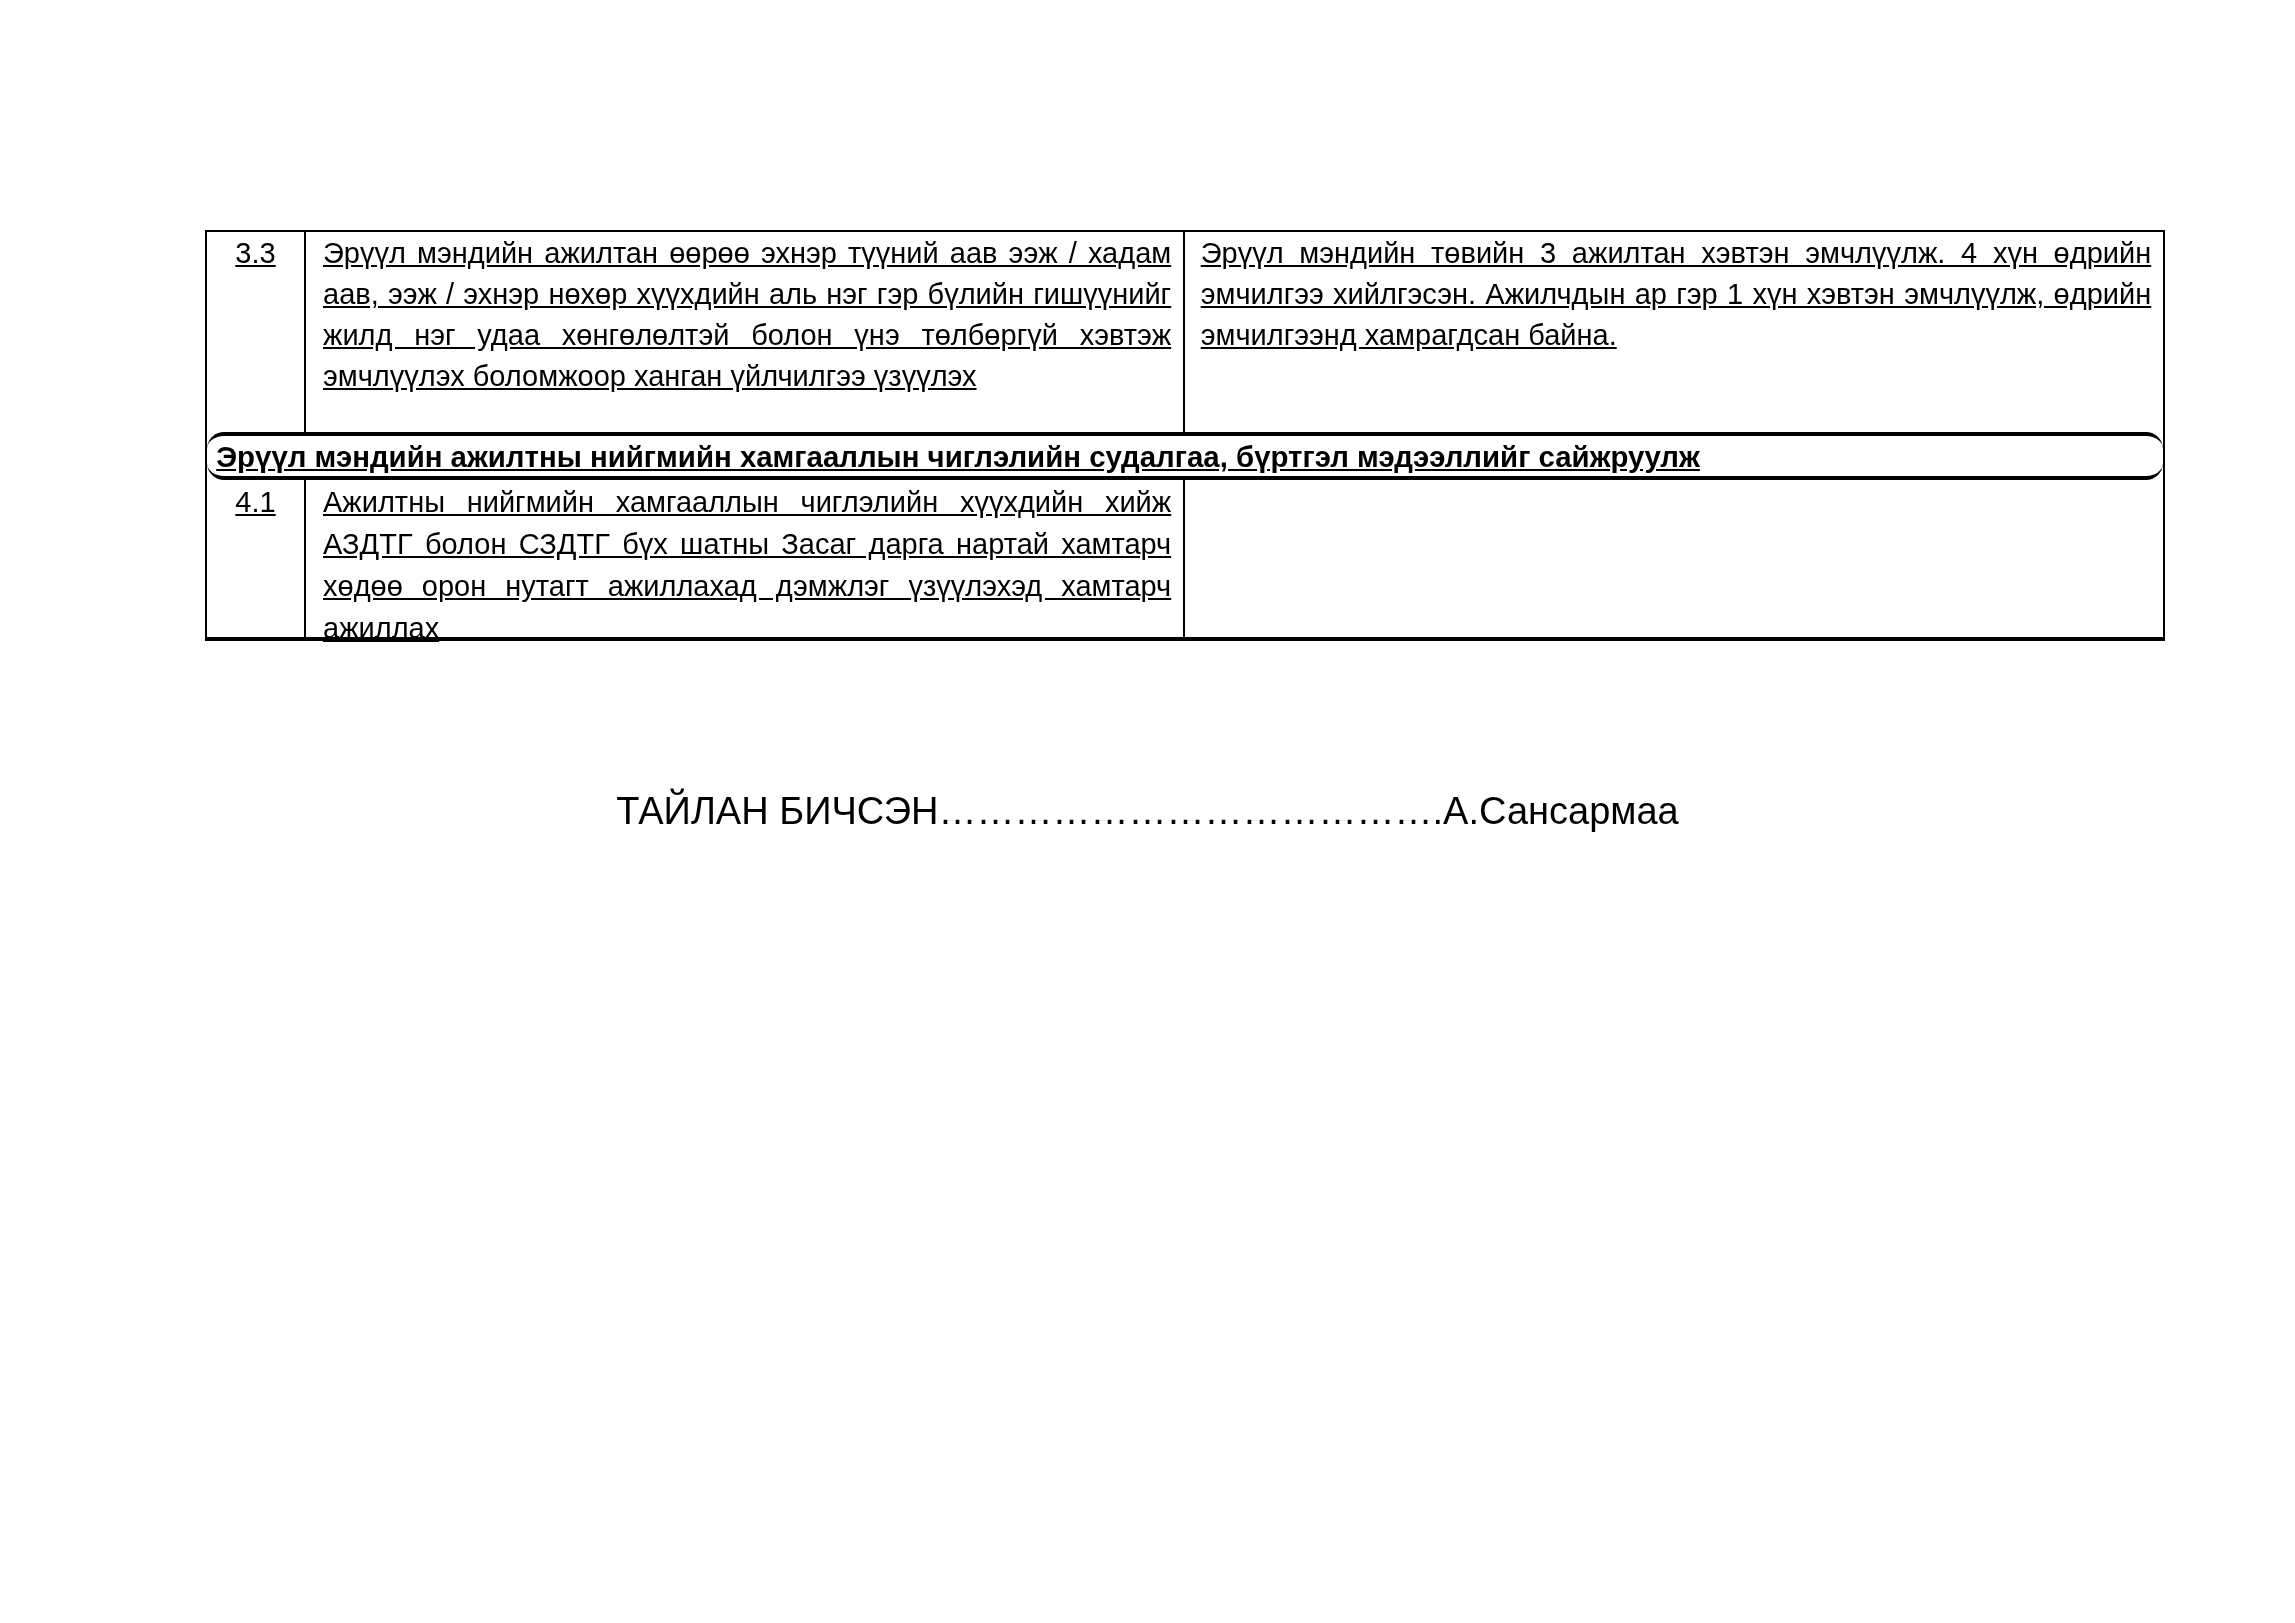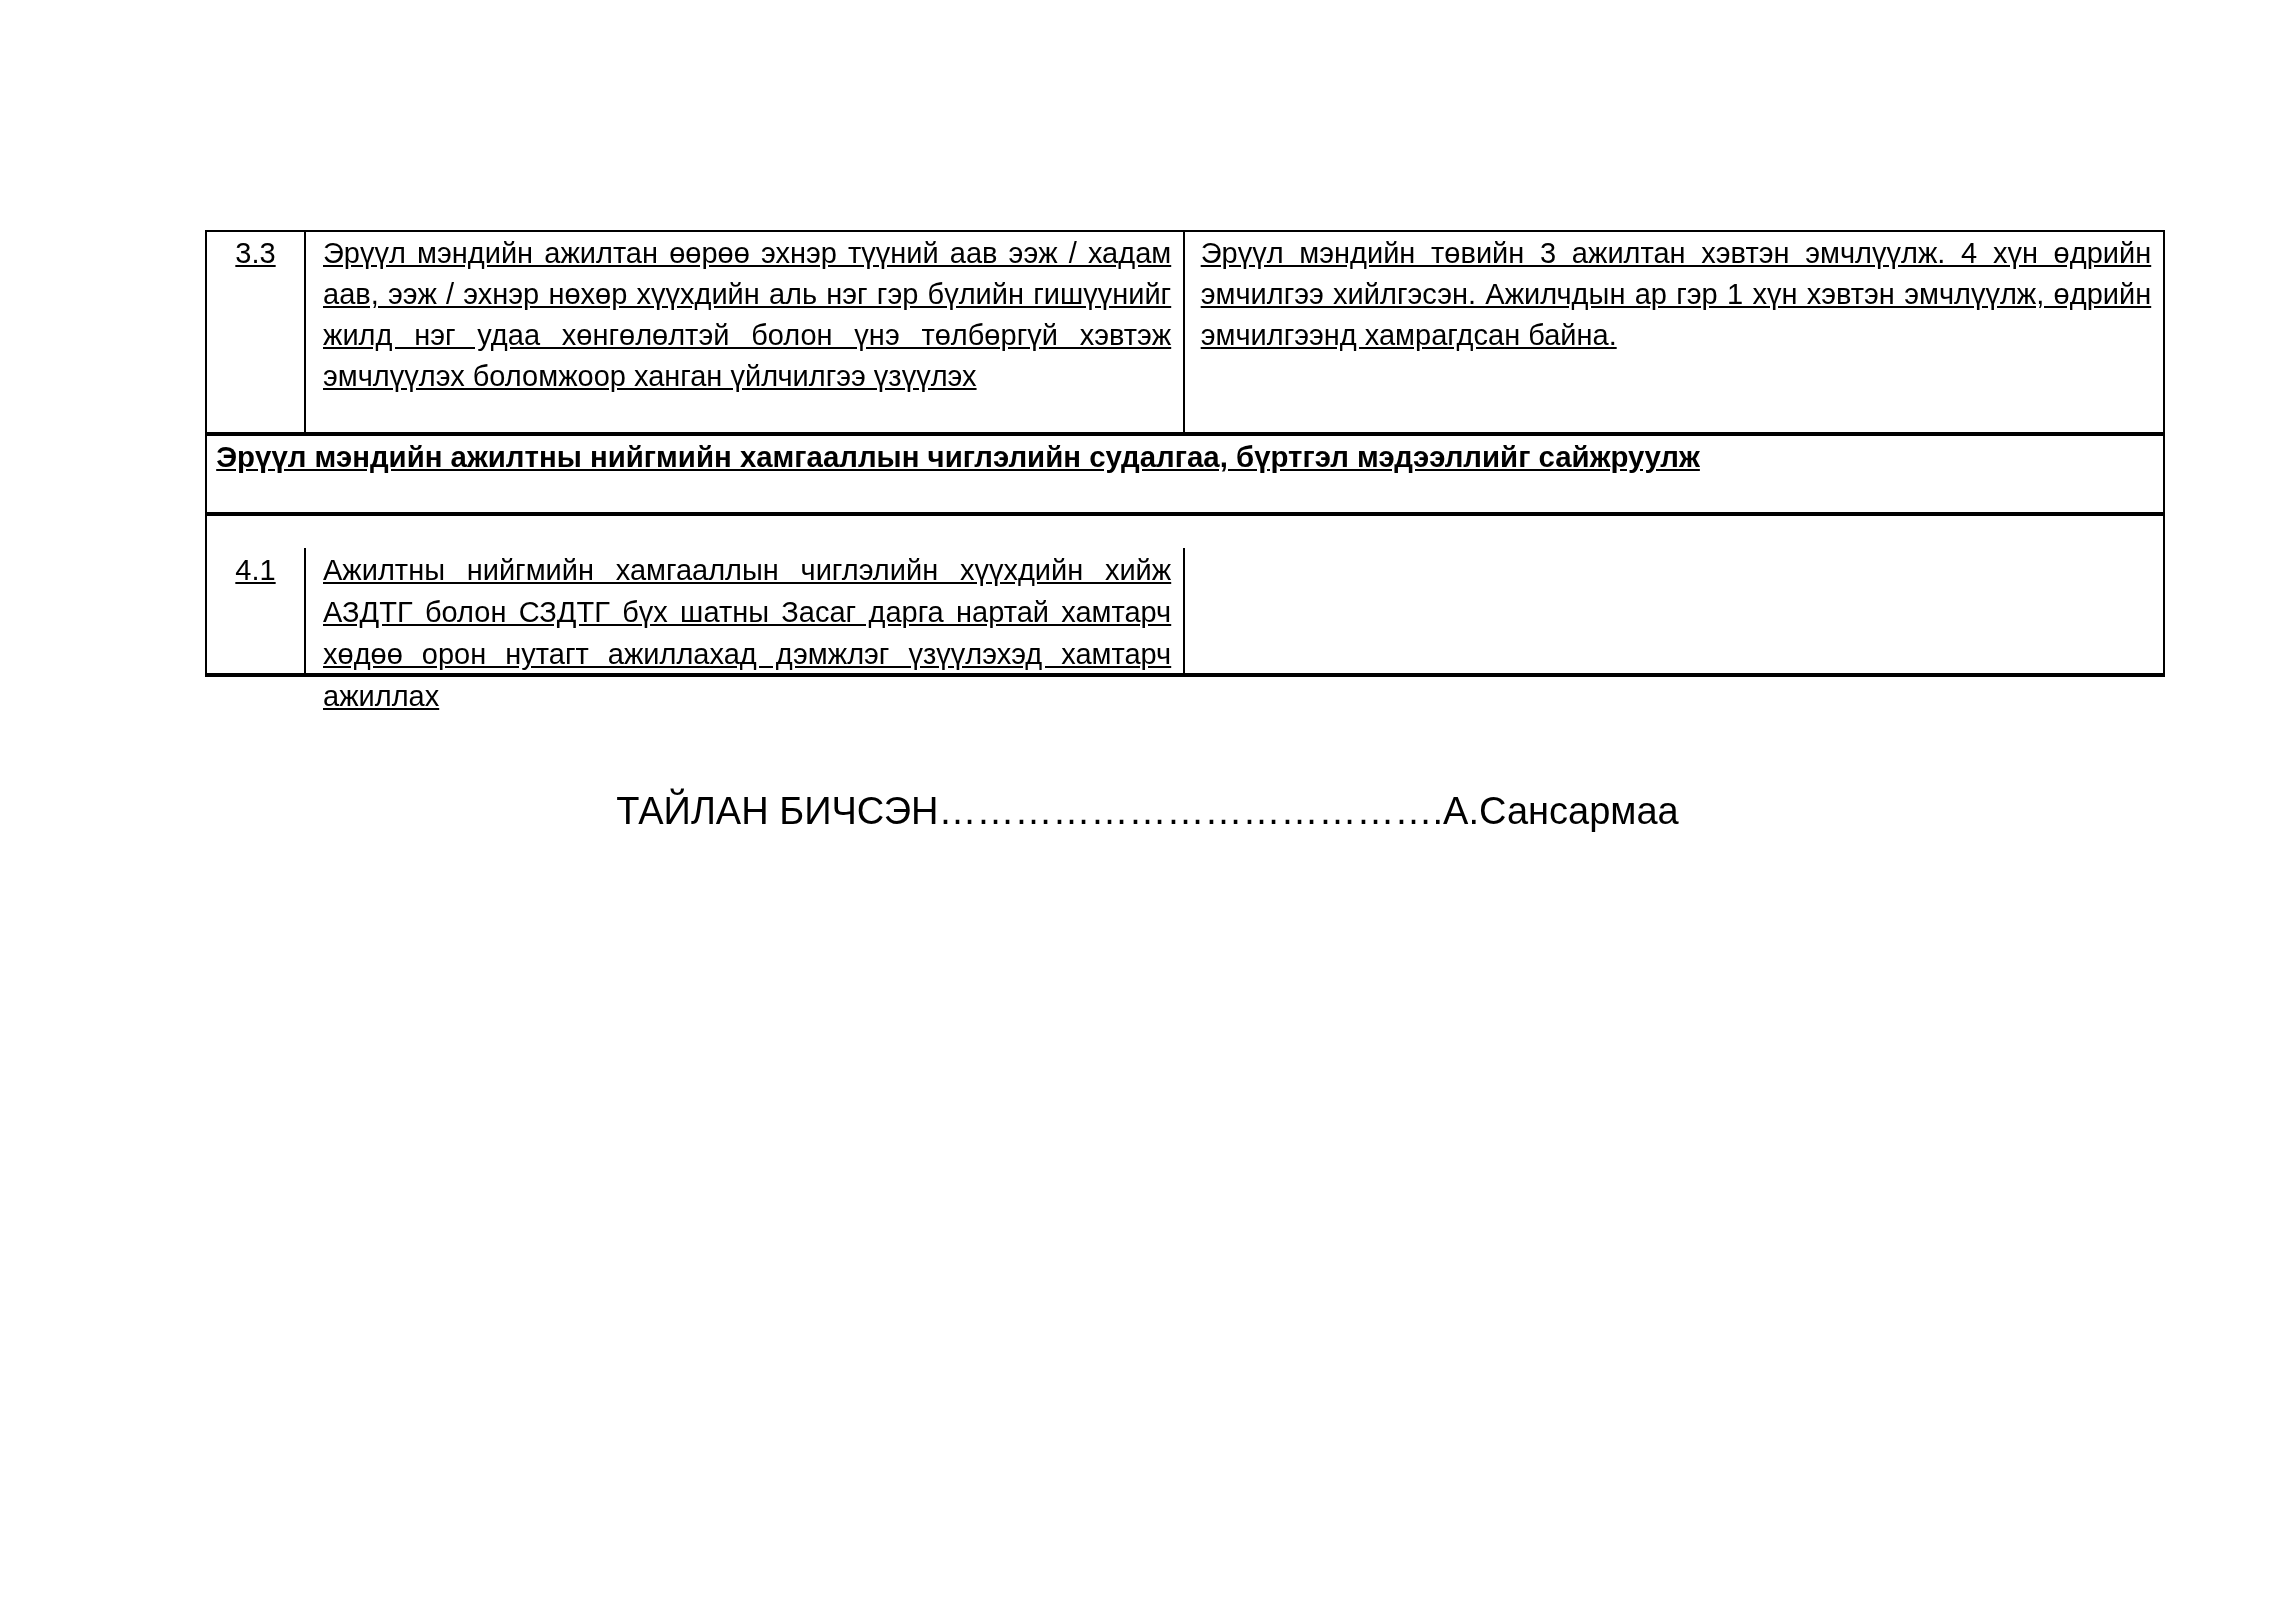--- a/index.html
+++ b/index.html
@@ -56,32 +56,33 @@
     padding-left: 17px;
     padding-right: 11.8px;
     text-align: justify;
   }
   .cell-result {
     flex: 1 1 auto;
     padding-left: 15.7px;
     padding-right: 11.8px;
     text-align: justify;
   }
-  .row-41 .cell { line-height: 42px; margin-top: 32px; }
+  .row-41 .cell { line-height: 42px; }
 
   .row-section {
     display: block;
-    height: 84px;
+    height: 48px;
     box-sizing: border-box;
     border-top: 4.6px solid #000;
     border-bottom: 4.6px solid #000;
     padding: 1.3px 13px 0 9.2px;
     font-size: 29.4px;
     line-height: 39px;
     font-weight: bold;
+    border-radius: 17px;
   }
 
   .result-par { margin: 0; }
 
   
   .signature-line {
     position: absolute;
     left: 0;
     top: 793px;
     width: 100%;

